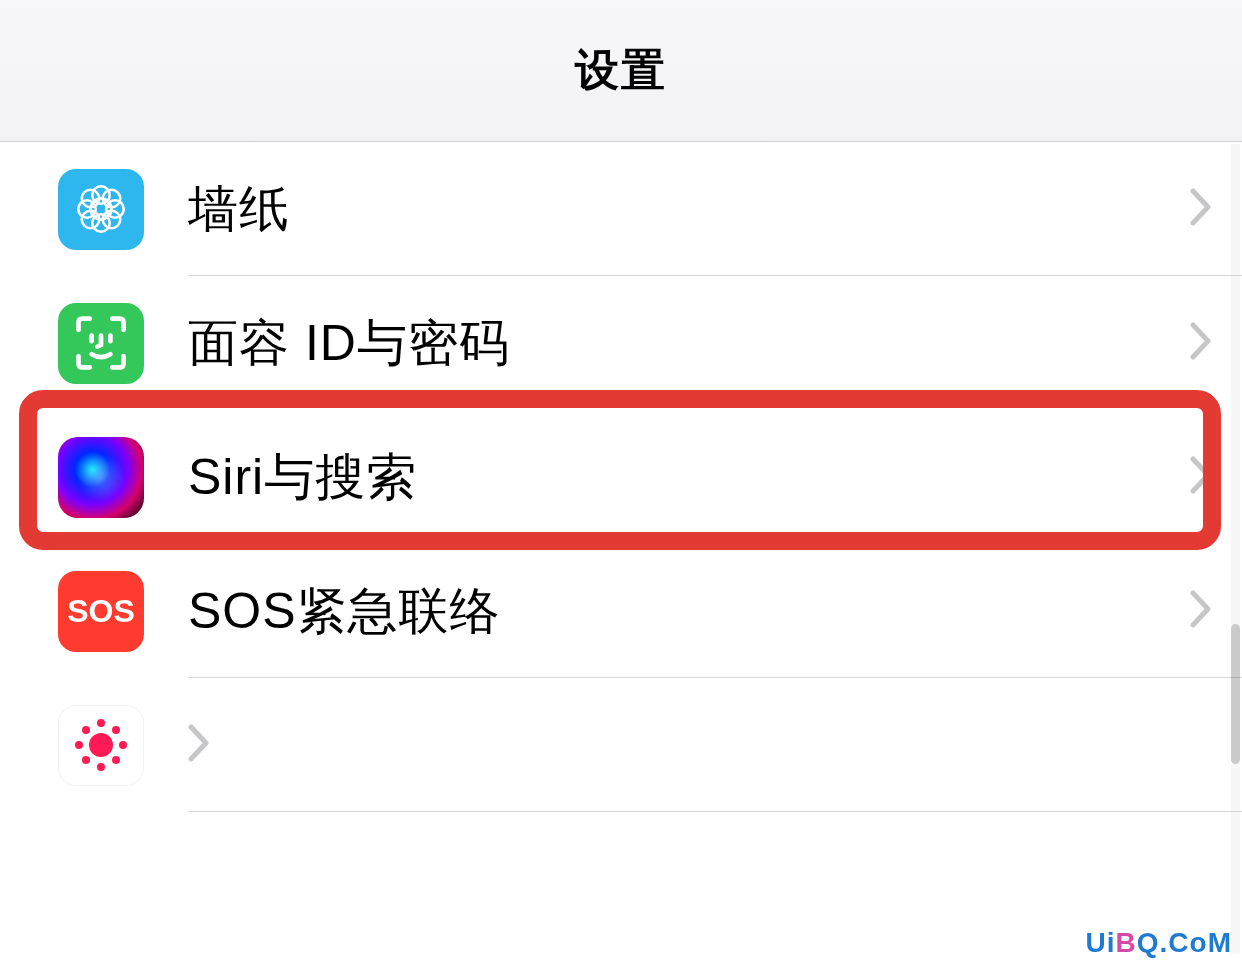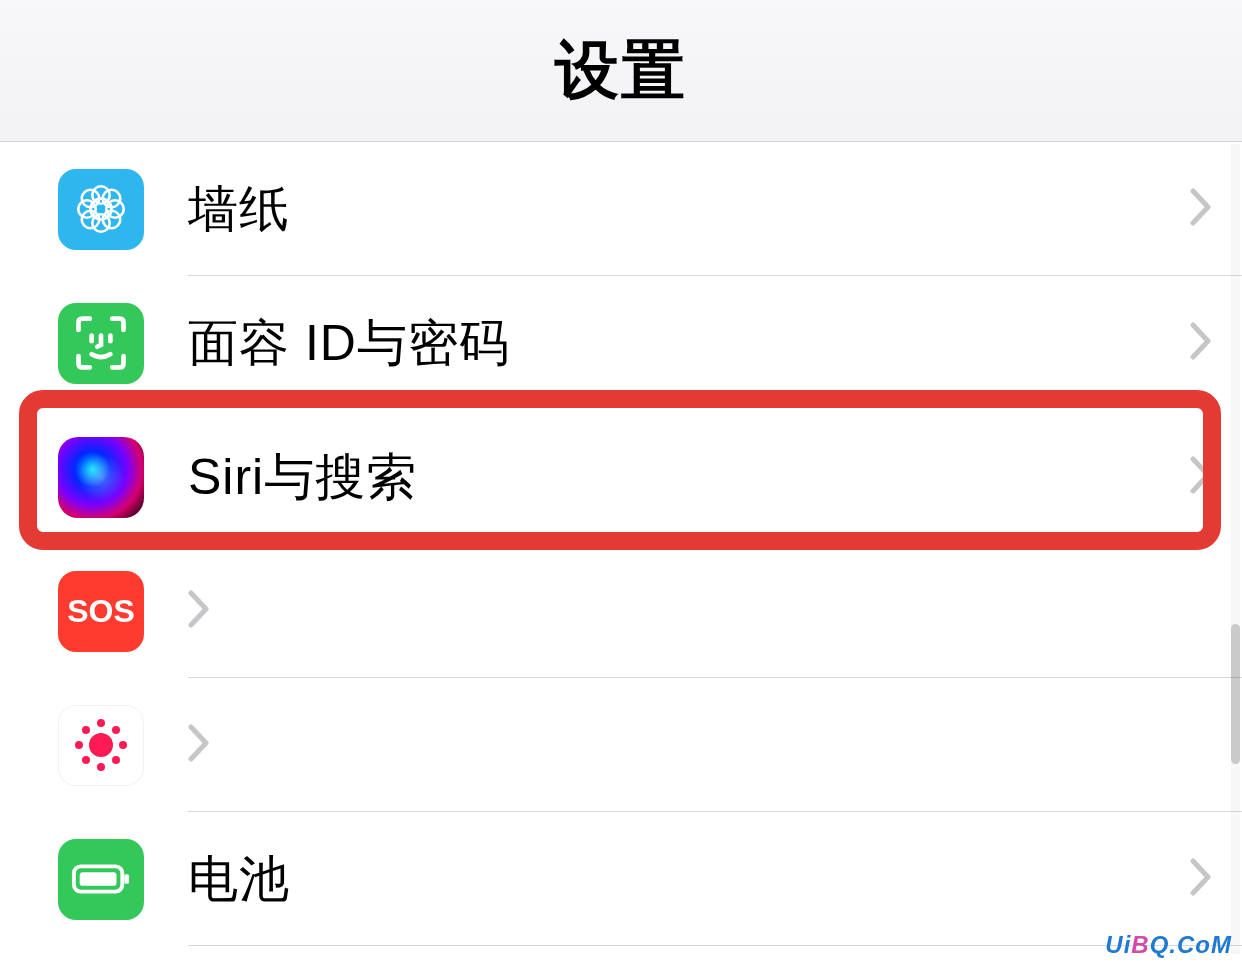--- a/index.html
+++ b/index.html
@@ -13,21 +13,21 @@
     }
     .header {
       height: 142px;
       background: linear-gradient(to bottom, #f8f8fa, #f2f2f4);
       border-bottom: 1px solid #d1d1d3;
       display: flex;
       align-items: center;
       justify-content: center;
     }
     .header-title {
-      font-size: 64px;
+      font-size: 44px;
       font-weight: 600;
       color: #000;
       letter-spacing: 2px;
     }
     .list {
       background: #fff;
     }
     .row {
       display: flex;
       height: 134px;
@@ -106,23 +106,22 @@
     .icon-sos { background: #ff3b30; display:flex; align-items:center; justify-content:center; }
     .icon-sos span { color: #fff; font-size: 32px; font-weight: 700; letter-spacing: 0px; }
     .icon-exposure { background: #fff; box-shadow: inset 0 0 0 1px rgba(0,0,0,0.05); }
     .icon-exposure svg { width: 64px; height: 64px; }
     .icon-battery { background: #34c759; }
     .icon-battery svg { width: 62px; height: 34px; }
     .watermark {
       position: absolute;
       bottom: 4px;
       right: 10px;
-      font-size: 24px;
+      font-size: 28px;
       font-weight: 700;
-      font-style: italic;
       letter-spacing: 1px;
     }
     .watermark .u { color: #1f7ad1; }
     .watermark .b { color: #d34aa8; }
     .watermark .rest { color: #1f7ad1; }
     .scrollbar {
       position: absolute;
       right: 2px;
       top: 144px;
       width: 9px;
@@ -206,20 +205,21 @@
           </svg>
       </div>
     </div>
   </div>
 
   <div class="row">
     <div class="row-inner">
       <div class="icon icon-sos">
         <span>SOS</span>
       </div>
+      <div class="label">SOS紧急联络</div>
       <div class="chevron">
         <svg width="22" height="38" viewBox="0 0 22 38">
             <path d="M3 3 L18 19 L3 35" stroke="#c6c6c8" stroke-width="5" fill="none" stroke-linecap="round" stroke-linejoin="round"></path>
           </svg>
       </div>
     </div>
     <div class="divider"></div>
   </div>
 
   <div class="row">
@@ -241,38 +241,20 @@
       </div>
       <div class="chevron">
         <svg width="22" height="38" viewBox="0 0 22 38">
             <path d="M3 3 L18 19 L3 35" stroke="#c6c6c8" stroke-width="5" fill="none" stroke-linecap="round" stroke-linejoin="round"></path>
           </svg>
       </div>
     </div>
     <div class="divider"></div>
   </div>
 
-  <div class="row">
-    <div class="row-inner">
-      <div class="icon icon-battery">
-        <svg viewBox="0 0 64 34">
-          <rect x="4" y="4" width="50" height="26" rx="7" fill="none" stroke="#fff" stroke-width="4"></rect>
-          <rect x="10" y="10" width="38" height="14" rx="3" fill="#fff"></rect>
-          <rect x="56" y="12" width="5" height="10" rx="2" fill="#fff"></rect>
-        </svg>
-      </div>
-      <div class="label">电池</div>
-      <div class="chevron">
-        <svg width="22" height="38" viewBox="0 0 22 38">
-            <path d="M3 3 L18 19 L3 35" stroke="#c6c6c8" stroke-width="5" fill="none" stroke-linecap="round" stroke-linejoin="round"></path>
-          </svg>
-      </div>
-    </div>
-    <div class="divider"></div>
-  </div>
 
 </div>
 
 <div class="highlight-box"></div>
 
 <div class="scrollbar">
   <div class="scrollbar-thumb"></div>
 </div>
 
 <div class="watermark">

